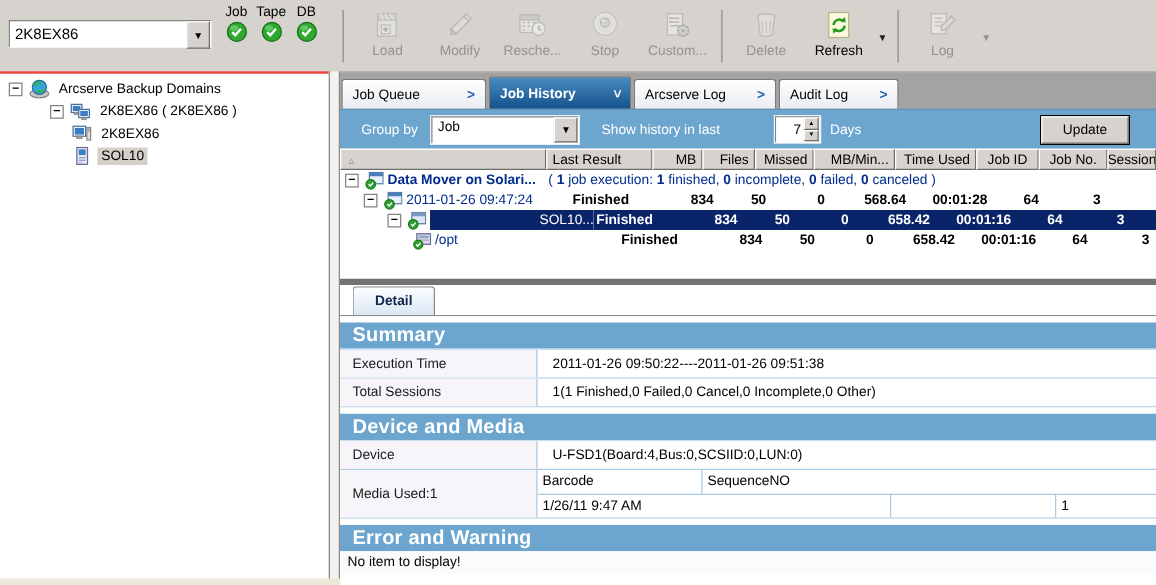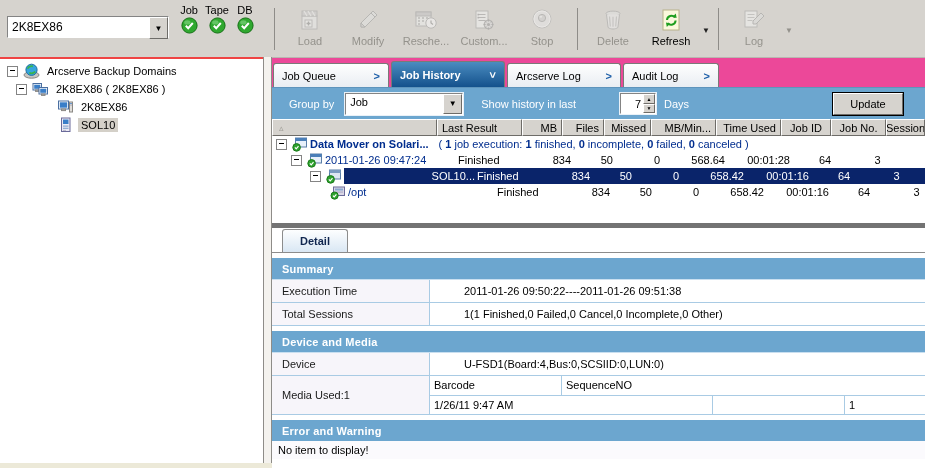--- a/index.html
+++ b/index.html
@@ -30,21 +30,21 @@
   .tb-arrow.dim{color:#94928C;}
   
   .tree{position:absolute;left:0;top:57px;width:263px;height:406px;background:#fff;border-top:2px solid #ef4444;padding-top:3px;box-sizing:border-box;}
   .titem{display:flex;align-items:center;height:18px;white-space:nowrap;}
   .exp{width:9px;height:9px;background:#fff;border:1px solid #848484;position:relative;flex:none;margin-right:5px;}
   .exp::before{content:"";position:absolute;left:2px;right:2px;top:3px;height:1px;background:#000;}
   .ticon{width:17px;height:16px;flex:none;margin-right:4px;}
   .tlabel{padding:1px 3px;}
   .tlabel.sel{background:#D4D0C8;}
   
-  .main{position:absolute;left:272px;top:57px;width:653px;height:411px;background:#ec4899;}
+  .main{position:absolute;left:272px;top:57px;width:653px;height:411px;background:#a3a3a3;}
   .tabstrip{height:30px;display:flex;align-items:flex-end;padding-left:1px;border-top:1px solid #B9B6B0;box-sizing:border-box;}
   .tab{height:24px;box-sizing:border-box;border:1px solid #7A7A78;border-bottom:none;border-radius:3px 3px 0 0;
        background:linear-gradient(#FEFEFE,#E9EDF2);display:flex;align-items:center;padding:0 8px;margin-right:2px;cursor:default;}
   .tab .tx{flex:1;}
   .tab .chev{color:#1E5FA8;font-weight:bold;margin-left:14px;font-size:11px;}
   .tab.active{height:26px;background:linear-gradient(#4A8CC0,#14518C);color:#fff;font-weight:bold;}
   .tab.active .chev{color:#fff;display:inline-block;transform:rotate(90deg);margin-left:12px;}
   .t-jobqueue{width:116px;box-sizing:border-box;}
   .t-jobhistory{width:114px;box-sizing:border-box;}
   .t-activitylog{width:114px;box-sizing:border-box;}
@@ -78,43 +78,43 @@
   .c-jobid{width:50px;flex:none;}
   .c-jobno{width:55px;flex:none;}
   .c-session{flex:1;}
   .h-r{justify-content:flex-end;}
   .h-c{justify-content:center;}
   .sorttri{color:#9C9A94;font-size:9px;margin-left:2px;}
   .trow{display:flex;height:16px;align-items:center;background:#fff;white-space:nowrap;}
   .grouprow .gname{font-weight:bold;color:#002D8E;}
   .grouprow .gsum{color:#002D8E;margin-left:10px;}
   .navy{color:#002D8E;}
-  .dcell{box-sizing:border-box;overflow:hidden;}
+  .dcell{box-sizing:border-box;overflow:hidden;font-weight:bold;}
   .num-r{text-align:right;padding-right:10px;}
   .num-c{text-align:center;}
   .name-cell{width:165px;flex:none;display:flex;align-items:center;overflow:hidden;height:100%;}
   .rowicon{width:15px;height:15px;flex:none;margin-right:3px;}
   .selrow .selzone{background:#0A246A;color:#fff;height:100%;display:flex;align-items:center;}
   .selname{flex:1;text-align:right;background:#0A246A;color:#fff;height:100%;display:flex;align-items:center;justify-content:flex-end;}
   .tfill{height:24px;background:#fff;}
   
   .detail{position:absolute;left:0;top:166px;width:653px;height:245px;background:#fff;border-top:5px solid #737373;}
   .dtabrow{height:25px;border-bottom:1px solid #8C8C8C;display:flex;align-items:flex-end;padding-left:10px;box-sizing:border-box;}
   .dtab{width:66px;height:23px;box-sizing:border-box;border:1px solid #8C8C8C;border-bottom:none;border-radius:3px 3px 0 0;
         background:linear-gradient(#FDFEFF,#D9E7F4);display:flex;align-items:center;justify-content:center;
         font-weight:bold;color:#10264F;}
   .sect{height:21px;background:#6CA6CF;color:#fff;font-weight:bold;display:flex;align-items:center;padding-left:10px;
-        font-size:11px;letter-spacing:.2px;}
+        font-size:16px;letter-spacing:.2px;}
   .sgap{height:5px;background:#fff;}
   .drow{display:flex;border-bottom:1px solid #A9CBE4;background:#fff;}
   .drow.first{border-top:1px solid #C9DFF0;}
   .dlabel{width:158px;flex:none;background:#F7F5FA;border-right:1px solid #A9CBE4;display:flex;align-items:center;
           padding-left:10px;box-sizing:border-box;color:#1A1A1A;}
   .dvalue{flex:1;display:flex;align-items:center;padding-left:12px;overflow:hidden;white-space:nowrap;}
-  .h22{height:22px;gap:22px;}
+  .h22{height:22px;}
   .mediarows{flex:1;display:flex;flex-direction:column;overflow:hidden;}
   .mrow{display:flex;height:19px;}
   .mcell{box-sizing:border-box;display:flex;align-items:center;padding-left:4px;border-right:1px solid #A9CBE4;
          overflow:hidden;white-space:nowrap;}
   .mc-name{width:283px;flex:none;}
   .mc-barcode{width:132px;flex:none;}
   .mc-seq{flex:1;border-right:none;}
   .mhead{border-bottom:1px solid #A9CBE4;}
   .noitem{height:18px;display:flex;align-items:center;padding-left:6px;background:#FBFAFD;}
   
@@ -203,42 +203,42 @@
               <circle cx="18" cy="16" r="5.2" fill="#FBFAF6" stroke="#A09E9A"></circle>
               <path d="M18 13.5V16l2 1.5" stroke="#8A88A4" stroke-width="1.2" fill="none"></path>
             </svg>
         </span>
           <span class="cap">Resche...</span>
       </div>
 
       <div class="tb-btn disabled">
         <span class="ic">
           <svg width="26" height="26" viewBox="0 0 26 26">
+              <circle cx="13" cy="12" r="9" fill="#E9E7E3" stroke="#AFADA9"></circle>
+              <circle cx="13" cy="12" r="8" fill="none" stroke="#FBFAF8"></circle>
+              <circle cx="13" cy="11" r="3.6" fill="#CFCDC9" stroke="#9E9C98"></circle>
+              <ellipse cx="11.8" cy="9.8" rx="1.4" ry="1" fill="#F4F2F0"></ellipse>
+            </svg>
+        </span>
+          <span class="cap">Stop</span>
+      </div>
+
+      <div class="tb-btn disabled">
+        <span class="ic">
+          <svg width="26" height="26" viewBox="0 0 26 26">
               <rect x="5" y="4" width="12" height="17" fill="#F6F4F0" stroke="#A6A4A0"></rect>
               <path d="M7.5 7.5h7M7.5 10.5h7M7.5 13.5h7" stroke="#9A98C2" stroke-width="1.2"></path>
               <rect x="6.5" y="6.8" width="1.6" height="1.6" fill="#8E8CB8"></rect>
               <rect x="6.5" y="9.8" width="1.6" height="1.6" fill="#8E8CB8"></rect>
               <circle cx="17.5" cy="17.5" r="4.4" fill="#DBD9D5" stroke="#8F8D89"></circle>
               <circle cx="17.5" cy="17.5" r="1.6" fill="#C27FB8"></circle>
               <path d="M17.5 12.6v2M17.5 20.4v2M12.6 17.5h2M20.4 17.5h2M14 14l1.4 1.4M19.6 19.6L21 21M21 14l-1.4 1.4M15.4 19.6L14 21" stroke="#8F8D89" stroke-width="1.2"></path>
             </svg>
         </span>
           <span class="cap">Custom...</span>
-      </div>
-
-      <div class="tb-btn disabled">
-        <span class="ic">
-          <svg width="26" height="26" viewBox="0 0 26 26">
-              <circle cx="13" cy="12" r="9" fill="#E9E7E3" stroke="#AFADA9"></circle>
-              <circle cx="13" cy="12" r="8" fill="none" stroke="#FBFAF8"></circle>
-              <circle cx="13" cy="11" r="3.6" fill="#CFCDC9" stroke="#9E9C98"></circle>
-              <ellipse cx="11.8" cy="9.8" rx="1.4" ry="1" fill="#F4F2F0"></ellipse>
-            </svg>
-        </span>
-          <span class="cap">Stop</span>
       </div>
 
       <div class="tb-sep"></div>
 
       <div class="tb-btn disabled">
         <span class="ic">
           <svg width="26" height="26" viewBox="0 0 26 26">
               <ellipse cx="13" cy="6.5" rx="7" ry="2.4" fill="#E4E2DE" stroke="#A2A09C"></ellipse>
               <path d="M6.5 7.5l1.6 13c2.8 2 7 2 9.8 0l1.6-13" fill="#EDEBE7" stroke="#A2A09C"></path>
               <path d="M9.5 9.5l.8 10M13 9.8v10M16.5 9.5l-.8 10" stroke="#B8B6B2" stroke-width="1.2"></path>
@@ -283,21 +283,21 @@
       <span class="exp"></span>
       <span class="ticon">
         <svg width="17" height="16" viewBox="0 0 17 16">
             <ellipse cx="8.5" cy="12" rx="7.5" ry="3.2" fill="#C8C6C2" stroke="#8A8884"></ellipse>
             <circle cx="8.5" cy="6.8" r="5.6" fill="#35A5DC" stroke="#1F6FA0"></circle>
             <path d="M4.5 5.6c1.2-2 3.4-2.8 5.4-2.2M6.3 9.8c2 .9 4.4.3 6-1.2" stroke="#39B54A" stroke-width="1.7" fill="none"></path>
           </svg>
       </span>
       <span class="tlabel">Arcserve Backup Domains</span>
     </div>
-    <div class="titem" style="padding-left:16px;">
+    <div class="titem" style="padding-left:40px;">
       <span class="exp"></span>
       <span class="ticon">
         <svg width="17" height="16" viewBox="0 0 17 16">
             <rect x="1" y="2.5" width="8.5" height="6.5" fill="#fff" stroke="#4A6EA0"></rect>
             <rect x="2.2" y="3.7" width="6.1" height="4.1" fill="#3A7EC8"></rect>
             <rect x="3.5" y="9" width="3.5" height="1.4" fill="#B8B6B2" stroke="#8A8884"></rect>
             <rect x="7" y="6.5" width="8.5" height="6.5" fill="#fff" stroke="#4A6EA0"></rect>
             <rect x="8.2" y="7.7" width="6.1" height="4.1" fill="#3A7EC8"></rect>
             <rect x="9.5" y="13" width="3.5" height="1.4" fill="#B8B6B2" stroke="#8A8884"></rect>
           </svg>

